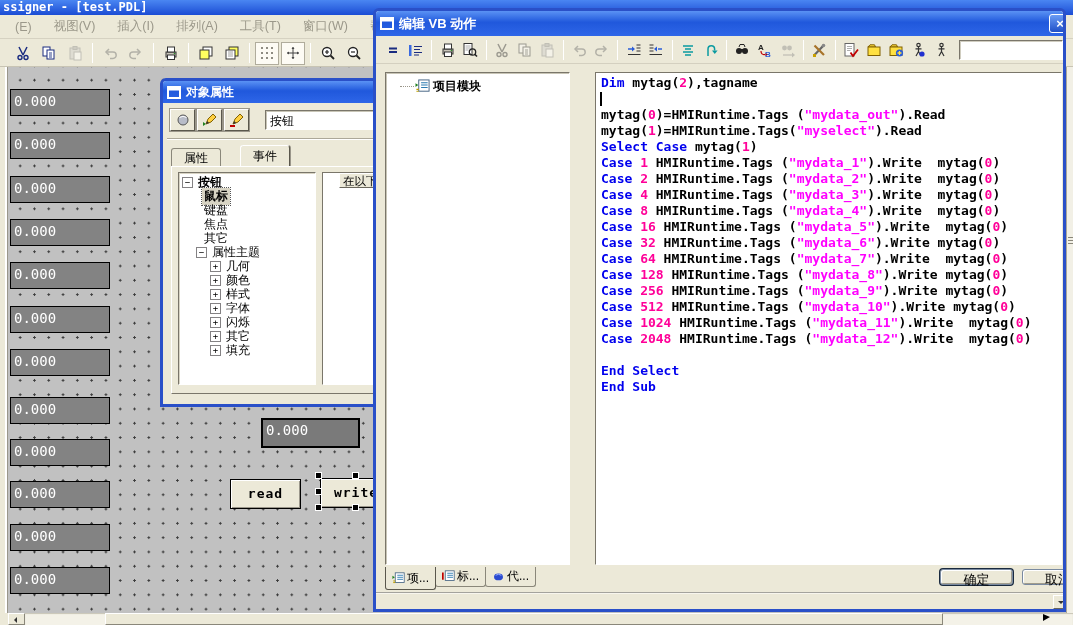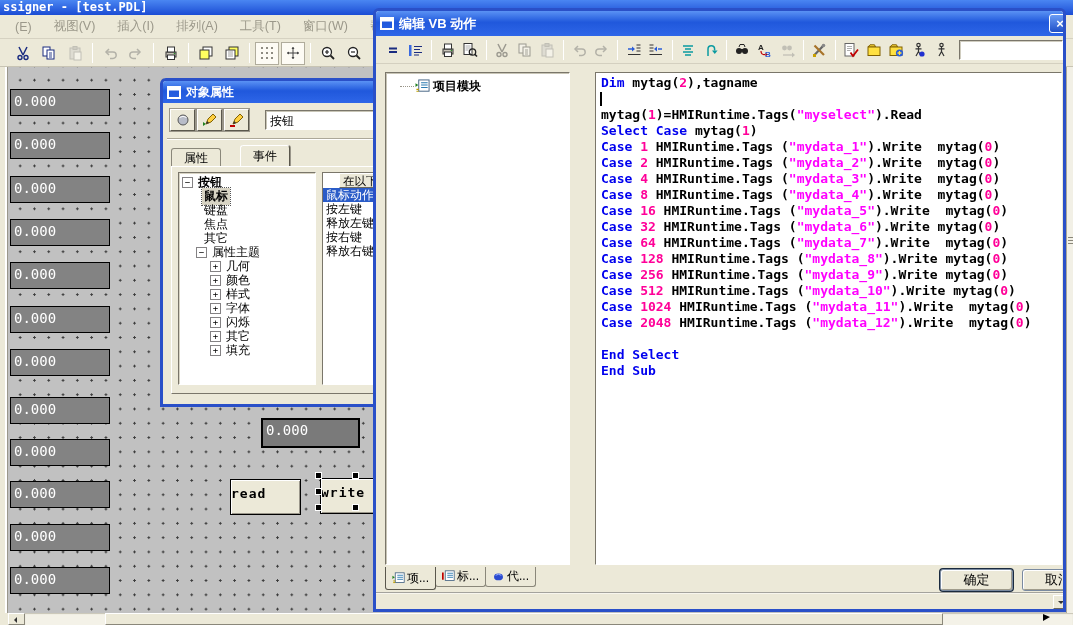--- a/index.html
+++ b/index.html
@@ -35,21 +35,21 @@
   .hs-track { position:absolute; left:25px; top:0; width:1048px; height:12px; background:#f4f2e8; box-shadow:inset 0 1px 1px #c8c5b6; }
   .hs-thumb { position:absolute; left:105px; top:0; width:838px; height:12px; background:#ece9d8;
     border:1px solid; border-color:#fff #8a877a #8a877a #fff; }
   .mouse-cursor { position:absolute; left:1043px; top:614px; width:0; height:0; z-index:50;
     border:4px solid transparent; border-left:7px solid #000; border-top:3px solid transparent; }
 
   
   .io-field { position:absolute; left:10px; width:100px; height:27px; background:#838383; border:1px solid #000;
     color:#ffffff; font:14px "DejaVu Sans Mono",monospace; padding:3px 0 0 3px; z-index:2; }
   .io-field.center { left:261px; top:418px; width:99px; height:30px; background:#7a7a7a; border-width:2px; padding-top:2px; }
-  .canvas-btn { position:absolute; height:36px; background:#ece9d8; 
+  .canvas-btn { position:absolute; height:30px; background:#ece9d8; text-align:center;
     font:bold 13px/28px "DejaVu Sans Mono",monospace; letter-spacing:1px; color:#000; z-index:2;
     border:1px solid #000; box-shadow:inset 1px 1px 0 #fff, inset -1px -1px 0 #9a968a; }
   .sel-handle { position:absolute; width:7px; height:7px; background:#000; border:1px solid #fff; z-index:3; }
 
   
   .xp-dialog { position:absolute; border:3px solid #2a50c8; border-radius:6px 6px 0 0; background:#ece9d8; overflow:hidden; }
   .xp-title { height:22px; background:linear-gradient(180deg,#5a92f4 0%,#2058dc 45%,#2e66e8 100%);
     color:#fff; font-weight:bold; display:flex; align-items:center; padding:0 4px; }
   .xp-title .t-icon { width:15px; height:13px; margin-right:4px; flex:none; }
   #props-dialog { left:160px; top:78px; width:232px; height:329px; z-index:10; }
@@ -99,21 +99,21 @@
   .code-panel { position:absolute; left:219px; top:61px; width:467px; height:493px; background:#fff;
     border:1px solid; border-color:#7a766a #fff #fff #7a766a; overflow:hidden; padding:2px 0 0 5px; }
   .code-line { font:bold 13px/16px "DejaVu Sans Mono",monospace; white-space:pre; }
   .tk-k { color:#0000ee; } .tk-n { color:#ff0098; } .tk-s { color:#ff00ff; } .tk-p { color:#000; }
   .caret { position:absolute; left:4px; top:19px; width:1.5px; height:14px; background:#000; }
   .btab-row { position:absolute; left:9px; top:556px; height:24px; display:flex; align-items:flex-start; }
   .btab { height:20px; padding:0 6px; background:#ece9d8; border:1px solid #8a877a; border-top:none;
     border-radius:0 0 3px 3px; display:flex; align-items:center; font-size:12px; margin-right:-1px; }
   .btab.active { height:23px; border-color:#5a574c; background:#ece9d8; position:relative; z-index:2; }
   .btab svg { margin-right:2px; }
-  .dlg-btn { position:absolute; top:558px; height:22px; background:#ece9d8; text-align:center; line-height:20px;
+  .dlg-btn { position:absolute; top:558px; height:16px; background:#ece9d8; text-align:center; line-height:20px;
     border:1px solid #7a8aa0; border-radius:3px; box-shadow:inset 1px 1px 0 #fff, inset -1px -1px 0 #a09c8c; font-size:13px; }
   .dlg-btn.default { box-shadow:0 0 0 1px #1a2a3e, inset 1px 1px 0 #fff, inset -1px -1px 0 #a09c8c; }
   .vb-status { position:absolute; left:0; right:0; bottom:0; height:17px; background:#ece9d8;
     border-top:2px groove #f8f6ee; display:flex; align-items:center; }
   .status-cell-line { position:absolute; left:610px; top:1px; bottom:1px; width:76px;
     border-left:1px solid #aca899; box-shadow:1px 0 0 #fff inset; padding:1px 0 0 6px; font-size:12px;margin-top:44px; }
   .status-spin { position:absolute; right:-12px; top:1px; width:22px; height:14px; background:#ece9d8;
     border:1px solid; border-color:#fff #6a675c #6a675c #fff; }
   .status-spin i { position:absolute; left:4px; top:5px; border:3px solid transparent; border-top-color:#333; }
 </style>
@@ -362,27 +362,20 @@
           <span class="expander">+</span>
           <span class="tree-label">其它</span>
         </div>
         <div class="tree-row" style="padding-left: 31px;">
           <span class="expander">+</span>
           <span class="tree-label">填充</span>
         </div>
       </div>
     <div class="events-list">
       <div class="list-header">在以下情</div>
-      <div>
-          <div class="list-row selected">鼠标动作</div>
-          <div class="list-row">按左键</div>
-          <div class="list-row">释放左键</div>
-          <div class="list-row">按右键</div>
-          <div class="list-row">释放右键</div>
-        </div>
     </div>
   </div>
 </div>
 
 <div class="xp-dialog" id="vb-dialog">
   <div class="xp-title">
     <svg class="t-icon" viewBox="0 0 15 13">
         <rect x="1" y="1" width="12" height="11" fill="none" stroke="#fff" stroke-width="2"></rect>
         <rect x="2" y="2" width="10" height="2.5" fill="#fff"></rect>
       </svg>
@@ -560,20 +553,21 @@
           <path d="M0.5 4.5l3 2-3 2z" fill="#208020"></path>
           <path d="M1.5 11h2.5M1.5 13h2.5" stroke="#c0a000" stroke-width="1.2"></path>
         </svg>
         <span>项目模块</span>
       </div>
     </div>
   <div class="code-panel">
     <div>
         <div class="code-line"><span class="tk-k">Dim</span><span class="tk-p"> mytag(</span><span class="tk-n">2</span><span class="tk-p">),tagname</span></div>
         <div class="code-line">&nbsp;</div>
+        <div class="code-line"><span class="tk-p">mytag(</span><span class="tk-n">0</span><span class="tk-p">)=HMIRuntime.Tags (</span><span class="tk-s">"mydata_out"</span><span class="tk-p">).Read</span></div>
         <div class="code-line"><span class="tk-p">mytag(</span><span class="tk-n">1</span><span class="tk-p">)=HMIRuntime.Tags(</span><span class="tk-s">"myselect"</span><span class="tk-p">).Read</span></div>
         <div class="code-line"><span class="tk-k">Select</span><span class="tk-p"> </span><span class="tk-k">Case</span><span class="tk-p"> mytag(</span><span class="tk-n">1</span><span class="tk-p">)</span></div>
         <div class="code-line"><span class="tk-k">Case</span><span class="tk-p"> </span><span class="tk-n">1</span><span class="tk-p"> HMIRuntime.Tags (</span><span class="tk-s">"mydata_1"</span><span class="tk-p">).Write  mytag(</span><span class="tk-n">0</span><span class="tk-p">)</span></div>
         <div class="code-line"><span class="tk-k">Case</span><span class="tk-p"> </span><span class="tk-n">2</span><span class="tk-p"> HMIRuntime.Tags (</span><span class="tk-s">"mydata_2"</span><span class="tk-p">).Write  mytag(</span><span class="tk-n">0</span><span class="tk-p">)</span></div>
         <div class="code-line"><span class="tk-k">Case</span><span class="tk-p"> </span><span class="tk-n">4</span><span class="tk-p"> HMIRuntime.Tags (</span><span class="tk-s">"mydata_3"</span><span class="tk-p">).Write  mytag(</span><span class="tk-n">0</span><span class="tk-p">)</span></div>
         <div class="code-line"><span class="tk-k">Case</span><span class="tk-p"> </span><span class="tk-n">8</span><span class="tk-p"> HMIRuntime.Tags (</span><span class="tk-s">"mydata_4"</span><span class="tk-p">).Write  mytag(</span><span class="tk-n">0</span><span class="tk-p">)</span></div>
         <div class="code-line"><span class="tk-k">Case</span><span class="tk-p"> </span><span class="tk-n">16</span><span class="tk-p"> HMIRuntime.Tags (</span><span class="tk-s">"mydata_5"</span><span class="tk-p">).Write  mytag(</span><span class="tk-n">0</span><span class="tk-p">)</span></div>
         <div class="code-line"><span class="tk-k">Case</span><span class="tk-p"> </span><span class="tk-n">32</span><span class="tk-p"> HMIRuntime.Tags (</span><span class="tk-s">"mydata_6"</span><span class="tk-p">).Write mytag(</span><span class="tk-n">0</span><span class="tk-p">)</span></div>
         <div class="code-line"><span class="tk-k">Case</span><span class="tk-p"> </span><span class="tk-n">64</span><span class="tk-p"> HMIRuntime.Tags (</span><span class="tk-s">"mydata_7"</span><span class="tk-p">).Write  mytag(</span><span class="tk-n">0</span><span class="tk-p">)</span></div>
         <div class="code-line"><span class="tk-k">Case</span><span class="tk-p"> </span><span class="tk-n">128</span><span class="tk-p"> HMIRuntime.Tags (</span><span class="tk-s">"mydata_8"</span><span class="tk-p">).Write mytag(</span><span class="tk-n">0</span><span class="tk-p">)</span></div>

